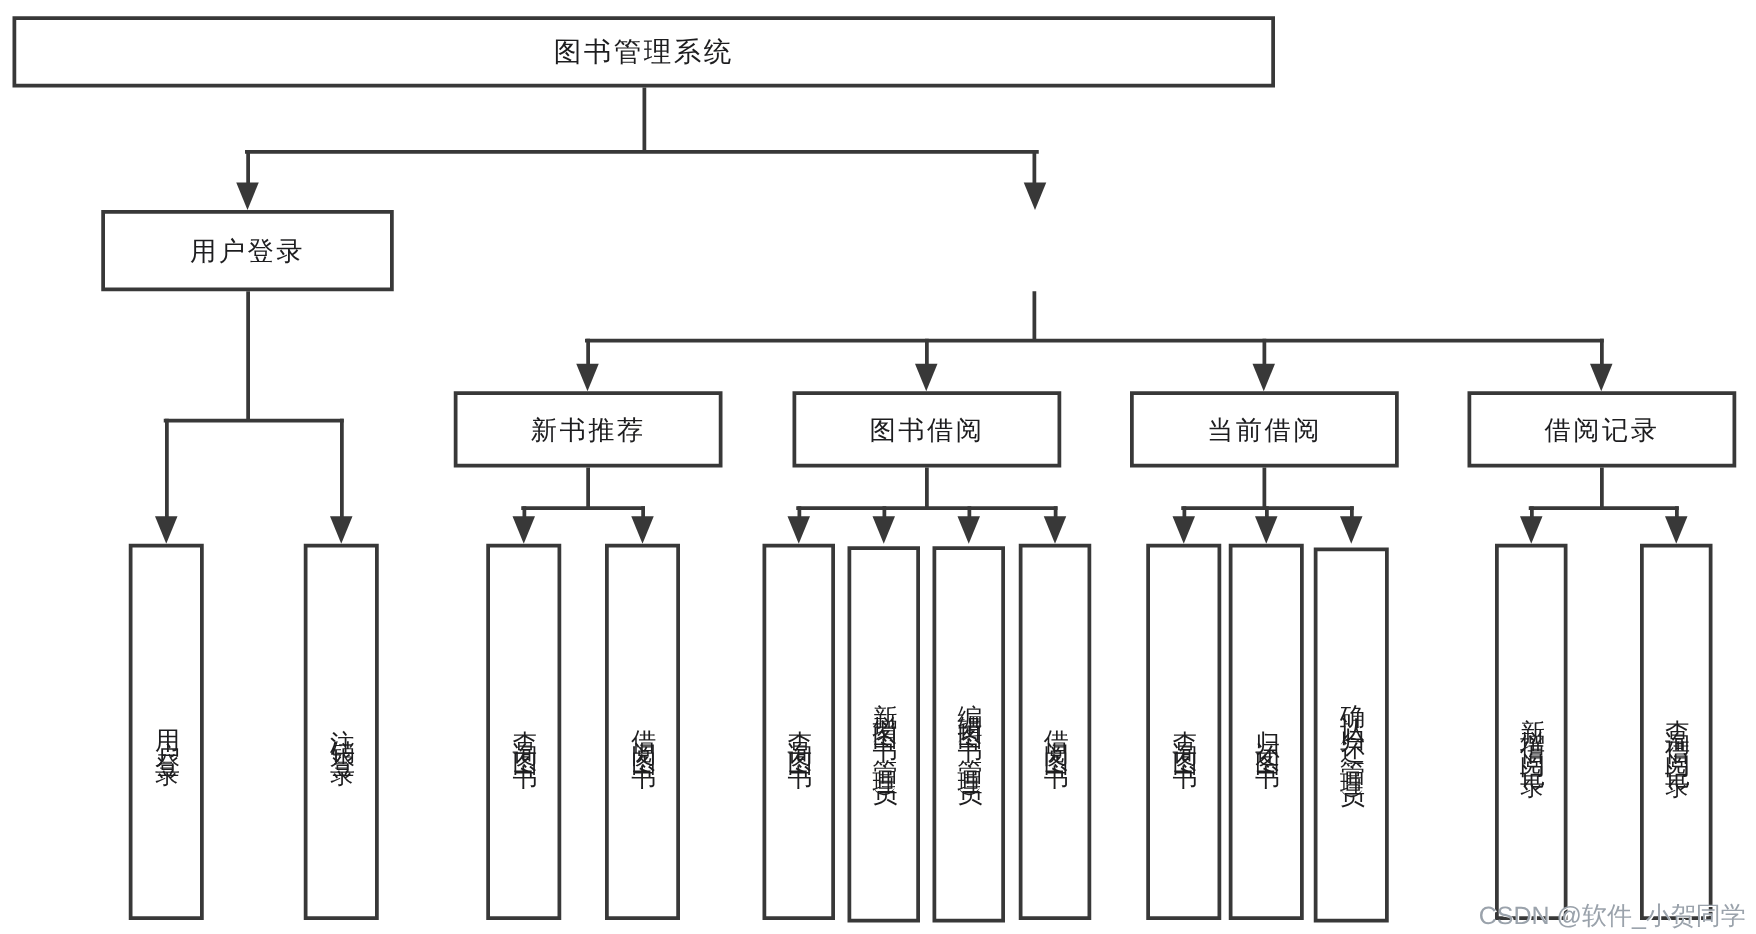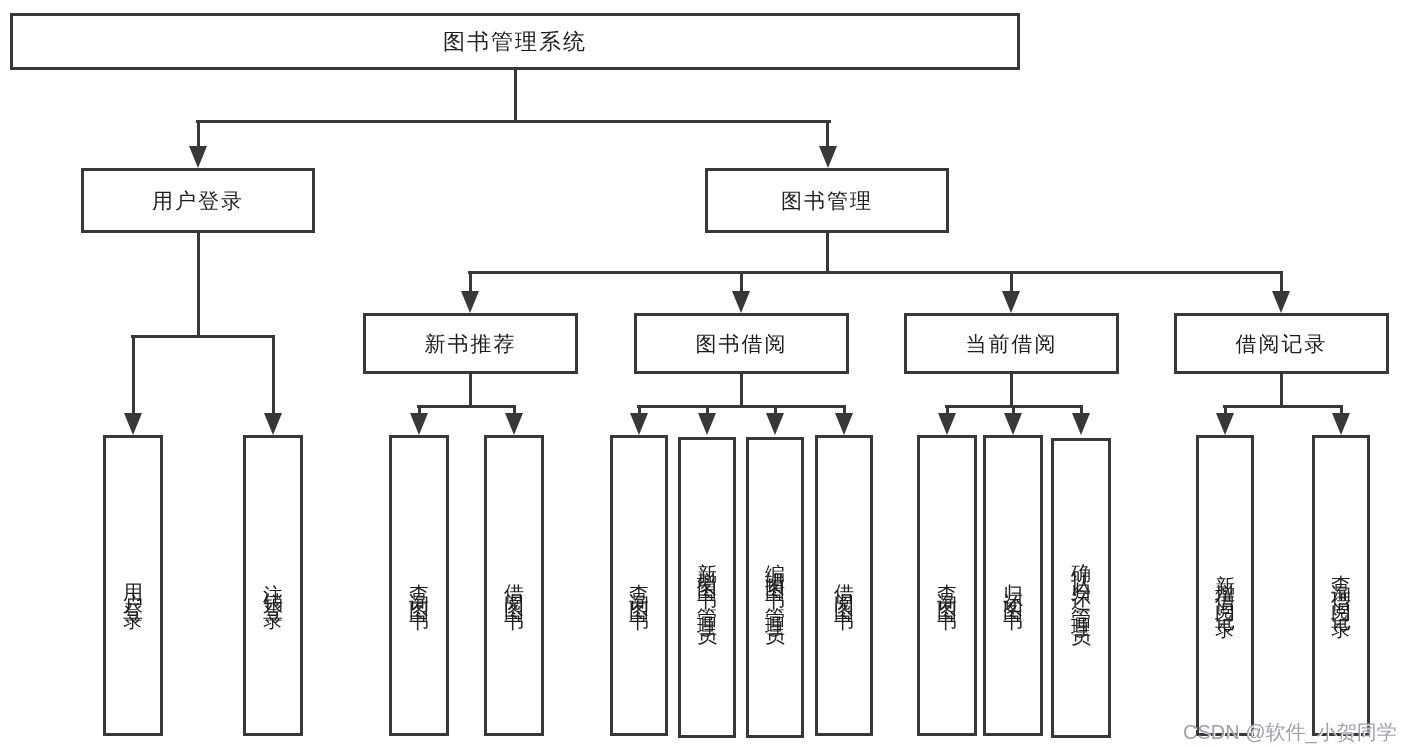--- a/index.html
+++ b/index.html
@@ -59,23 +59,20 @@
 
   <div class="vline" style="left:514px; top:70px; width:3px; height:52px;"></div>
   <div class="hline" style="left:196px; top:120px; width:635px; height:3px;"></div>
   <div class="vline" style="left:197px; top:120px; width:3px; height:30px;"></div>
   <div class="arrow" style="left:189px; top:146px;"></div>
   <div class="vline" style="left:826px; top:120px; width:3px; height:30px;"></div>
   <div class="arrow" style="left:819px; top:146px;"></div>
 
   <div class="box hbox" style="left:81px; top:168px; width:234px; height:65px;">
     <span>用户登录</span>
-  </div>
-  <div class="box hbox" style="left:705px; top:168px; width:244px; height:65px;">
-    <span>图书管理</span>
   </div>
 
   <div class="vline" style="left:197px; top:233px; width:3px; height:104px;"></div>
   <div class="hline" style="left:131px; top:335px; width:144px; height:3px;"></div>
   <div class="vline" style="left:132px; top:335px; width:3px; height:82px;"></div>
   <div class="arrow" style="left:124px; top:413px;"></div>
   <div class="vline" style="left:272px; top:335px; width:3px; height:82px;"></div>
   <div class="arrow" style="left:264px; top:413px;"></div>
 
   <div class="vline" style="left:826px; top:233px; width:3px; height:40px;"></div>

